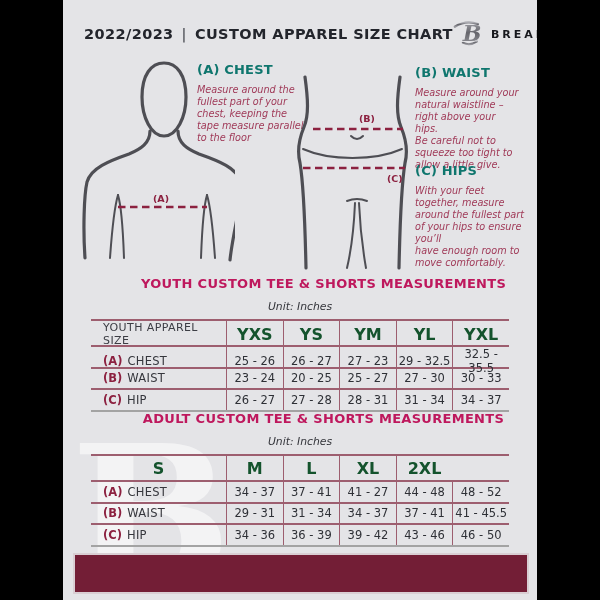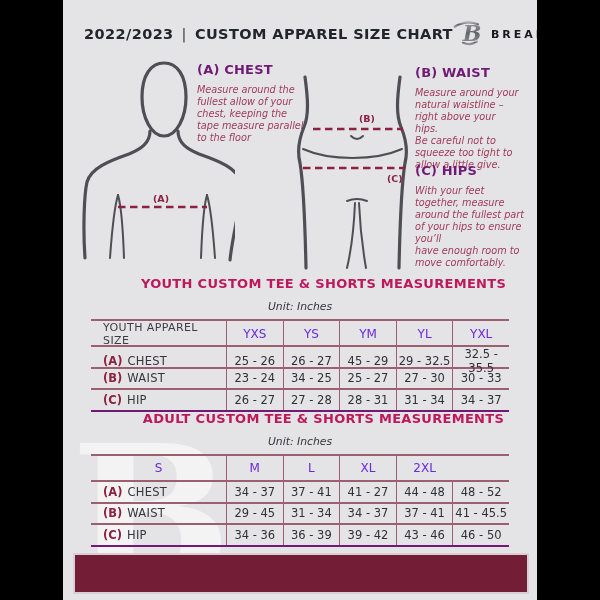--- a/index.html
+++ b/index.html
@@ -11,42 +11,42 @@
   .hdr{position:absolute;left:21px;right:8px;top:18px;display:flex;justify-content:flex-start;align-items:center;z-index:2;}
   .hdr-title{font-weight:bold;font-size:14.5px;letter-spacing:.4px;color:#23252c;white-space:nowrap;}
   .hdr-title .div{margin:0 8px;font-weight:normal;color:#3a3c44;}
   .brand{display:flex;align-items:center;gap:6px;}
   .brand-name{font-weight:bold;font-size:11px;letter-spacing:3px;color:#17181d;}
 
   
   .diagram{position:absolute;left:0;top:55px;width:474px;height:218px;z-index:2;}
   .fig{position:absolute;}
   .guide{position:absolute;}
-  .g-head{font-weight:bold;font-size:13px;color:#701a75;letter-spacing:.2px;}
+  .g-head{font-weight:bold;font-size:13px;color:#0f766e;letter-spacing:.2px;}
   .g-desc{margin-top:7px;font-style:italic;font-size:9.7px;line-height:1.24;color:#a03a58;white-space:pre-line;}
 
   .body-stroke{fill:none;stroke:#4e4e54;stroke-width:3.2;stroke-linecap:round;}
   .thin-stroke{fill:none;stroke:#4e4e54;stroke-width:2;stroke-linecap:round;}
   .dash{fill:none;stroke:#8c2140;stroke-width:2.4;stroke-dasharray:7.5 4.5;}
   .figlabel{font-weight:bold;font-size:9.5px;fill:#8c2140;font-family:"DejaVu Sans",sans-serif;}
 
   
   .section{position:absolute;left:0;width:474px;text-align:center;z-index:2;}
   .sec-title{font-weight:bold;font-size:13px;letter-spacing:.3px;color:#be185d;margin-left:47px;}
   .sec-unit{font-style:italic;font-size:10.8px;color:#33343a;margin-top:9px;}
   .sztable{width:418px;margin:6px auto 0;}
   .trow{display:grid;grid-template-columns:135px 56.6px 56.6px 56.6px 56.6px 56.6px;
         border-top:2px solid #9d5e6f;align-items:center;height:19.5px;}
   .trow.thead{height:24px;}
-  .sztable{border-bottom:2px solid #701a75;}
+  .sztable{border-bottom:2px solid #a3a3a3;}
   .cell{height:100%;display:flex;align-items:center;justify-content:center;font-size:11.5px;color:#2e3036;}
   .cell:nth-child(n+2){border-left:1.5px solid #9d5e6f;}
   .cell.lbl{justify-content:flex-start;padding-left:12px;text-align:left;}
   .thead .lbl{font-size:11px;letter-spacing:.4px;color:#3c3d44;}
-  .thead .sz{font-weight:normal;font-size:12px;color:#6d28d9;}
+  .thead .sz{font-weight:bold;font-size:16px;color:#14532d;}
   .rowkey{font-weight:bold;color:#8c2140;margin-right:5px;font-size:11.5px;}
   .rowname{color:#35363c;font-size:11.5px;letter-spacing:.3px;}
 
   
   .footer-bar{position:absolute;left:10px;top:553px;width:452px;height:37px;background:#731e36;
               border:2px solid #d9ced3;z-index:3;}
   .watermark{position:absolute;left:8px;top:420px;font-size:190px;line-height:1;font-weight:bold;
              color:rgba(255,255,255,0.55);z-index:1;font-family:"DejaVu Serif","Liberation Serif",serif;}
 </style>
 </head>
@@ -90,21 +90,21 @@
         <path class="thin-stroke" d="M41,140 C44,150 46,175 47,203"></path>
         <path class="thin-stroke" d="M130,140 C133,150 136,175 138,203"></path>
         <path class="thin-stroke" d="M130,140 C127,150 125,175 124,203"></path>
         <text class="figlabel" x="76" y="147">(A)</text>
         <path class="dash" d="M41,152 H130"></path>
       </svg>
 
       <div class="guide" style="left:134px;top:7px;width:118px;">
         <div class="g-head">(A) CHEST</div>
         <div class="g-desc">Measure around the
-fullest allow of your
+fullest part of your
 chest, keeping the
 tape measure parallel
 to the floor</div>
       </div>
 
       <svg class="fig" style="left:232px;top:16px;" width="115" height="200" viewBox="0 0 115 200">
         <path class="body-stroke" d="M10,6 C13,28 14,44 9,56 C4,68 2,80 5,92 C8,110 10,150 11,197"></path>
         <path class="body-stroke" d="M105,6 C102,28 101,44 106,56 C111,68 113,80 110,92 C107,110 105,150 104,197"></path>
         <path class="thin-stroke" d="M56,65 Q62,71 68,65"></path>
         <path class="thin-stroke" d="M8,78 C35,90 80,90 107,78"></path>
@@ -151,31 +151,31 @@
           <div class="cell sz">YL</div>
           <div class="cell sz">YXL</div>
         </div>
         <div class="trow">
           <div class="cell lbl">
               <span class="rowkey">(A)</span>
               <span class="rowname">CHEST</span>
             </div>
           <div class="cell">25 - 26</div>
           <div class="cell">26 - 27</div>
-          <div class="cell">45 - 29</div>
+          <div class="cell">27 - 23</div>
           <div class="cell">29 - 32.5</div>
           <div class="cell">32.5 - 35.5</div>
         </div>
         <div class="trow">
           <div class="cell lbl">
               <span class="rowkey">(B)</span>
               <span class="rowname">WAIST</span>
             </div>
           <div class="cell">23 - 24</div>
-          <div class="cell">34 - 25</div>
+          <div class="cell">20 - 25</div>
           <div class="cell">25 - 27</div>
           <div class="cell">27 - 30</div>
           <div class="cell">30 - 33</div>
         </div>
         <div class="trow">
           <div class="cell lbl">
               <span class="rowkey">(C)</span>
               <span class="rowname">HIP</span>
             </div>
           <div class="cell">26 - 27</div>
@@ -207,21 +207,21 @@
           <div class="cell">37 - 41</div>
           <div class="cell">41 - 27</div>
           <div class="cell">44 - 48</div>
           <div class="cell">48 - 52</div>
         </div>
         <div class="trow">
           <div class="cell lbl">
               <span class="rowkey">(B)</span>
               <span class="rowname">WAIST</span>
             </div>
-          <div class="cell">29 - 45</div>
+          <div class="cell">29 - 31</div>
           <div class="cell">31 - 34</div>
           <div class="cell">34 - 37</div>
           <div class="cell">37 - 41</div>
           <div class="cell">41 - 45.5</div>
         </div>
         <div class="trow">
           <div class="cell lbl">
               <span class="rowkey">(C)</span>
               <span class="rowname">HIP</span>
             </div>

